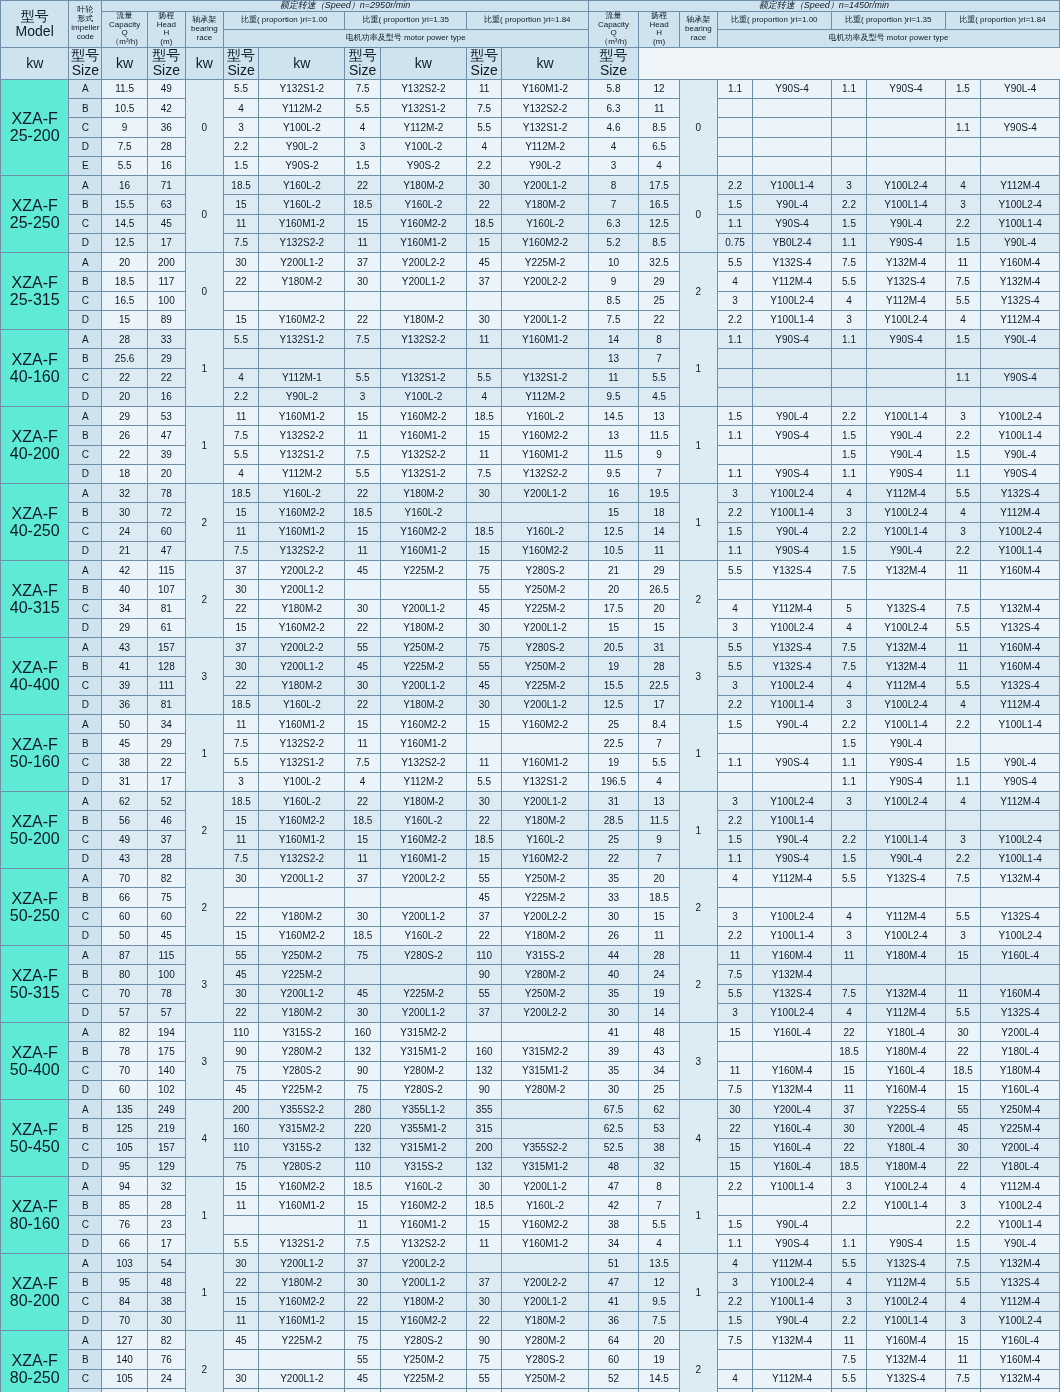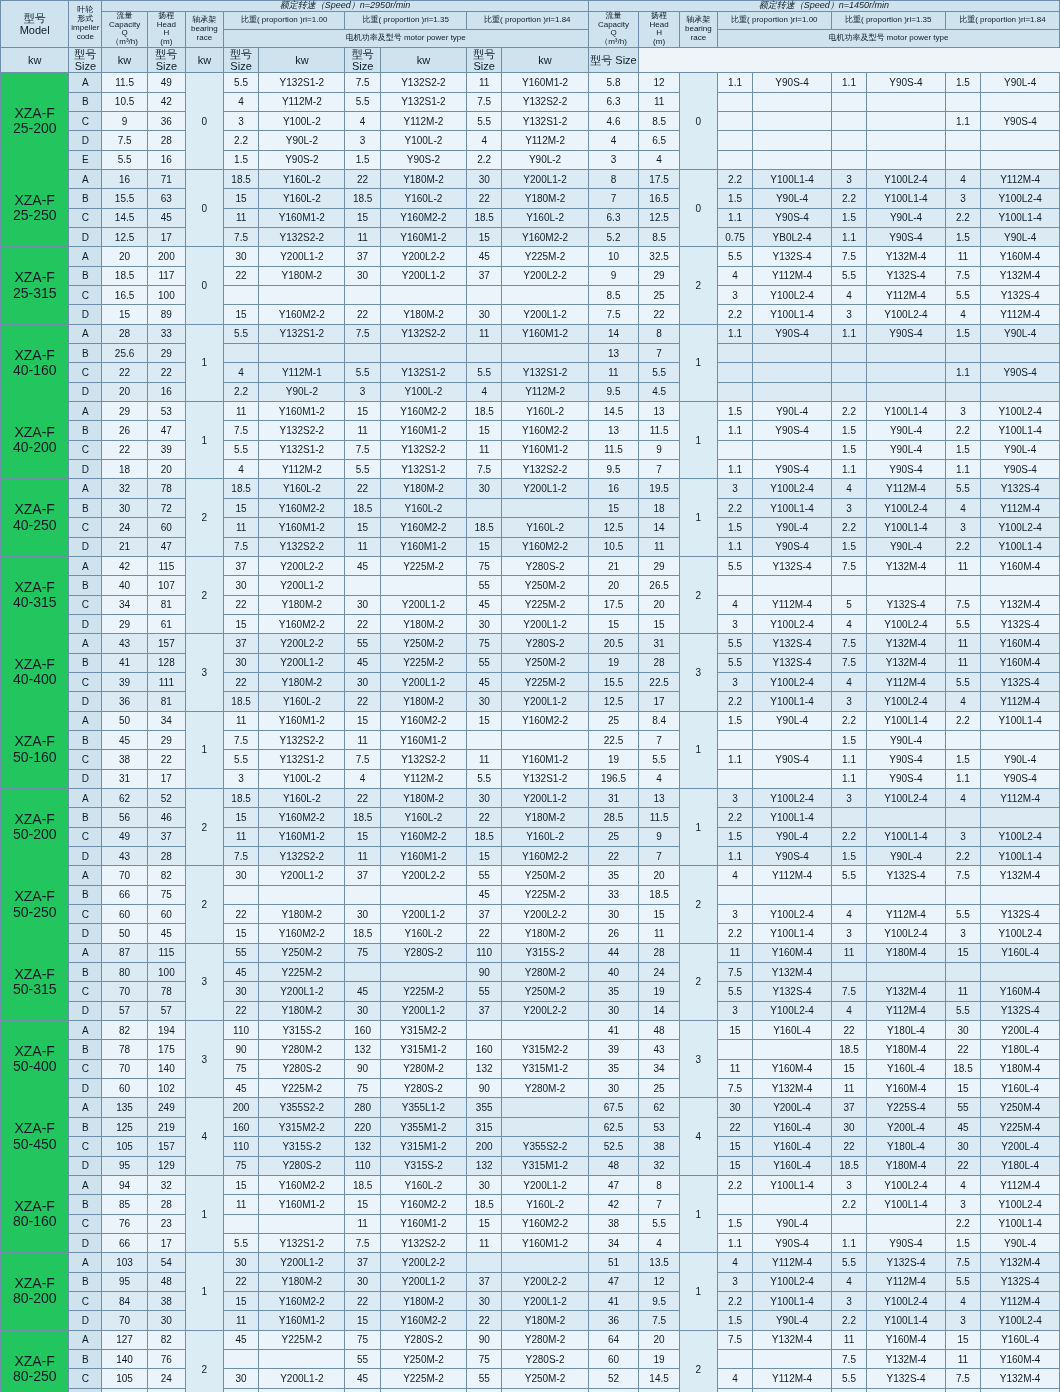--- a/index.html
+++ b/index.html
@@ -1,22 +1,22 @@
 <!DOCTYPE html>
 <html><head>
 <meta charset="utf-8">
 <style>
   html,body{margin:0;padding:0;background:#fff;}
   body{font-family:"Liberation Sans", sans-serif;}
   #sheet{width:1060px;height:1392px;position:relative;background:#eef4f8;}
   table{border-collapse:collapse;width:1060px;height:1392px;table-layout:fixed;}
   td,th{border:1px solid #6f8fa8;text-align:center;vertical-align:middle;font-size:10px;color:#0d1b26;padding:0;line-height:1.1;}
-  thead td{background:#cfe3ef;font-weight:normal;font-size:11px;}
+  thead td{background:#cfe3ef;font-weight:normal;font-size:14px;}
   .hdr-main{background:#cfe3ef;}
-  .model-cell{background:#22c55e;font-size:14px;}
+  .model-cell{background:#5eead4;font-size:16px;}
   .code-cell{background:#cfe3ef;font-size:10px;width:26px;}
   .race-cell{background:#dcecf5;}
   .band-a{background:#eaf4fa;}
   .band-b{background:#dceaf4;}
   .hdr-top{font-size:9px;font-style:italic;}
   .hdr-sub{font-size:8px;}
   .nowrap{white-space:nowrap;}
 </style>
 </head>
 <body>

